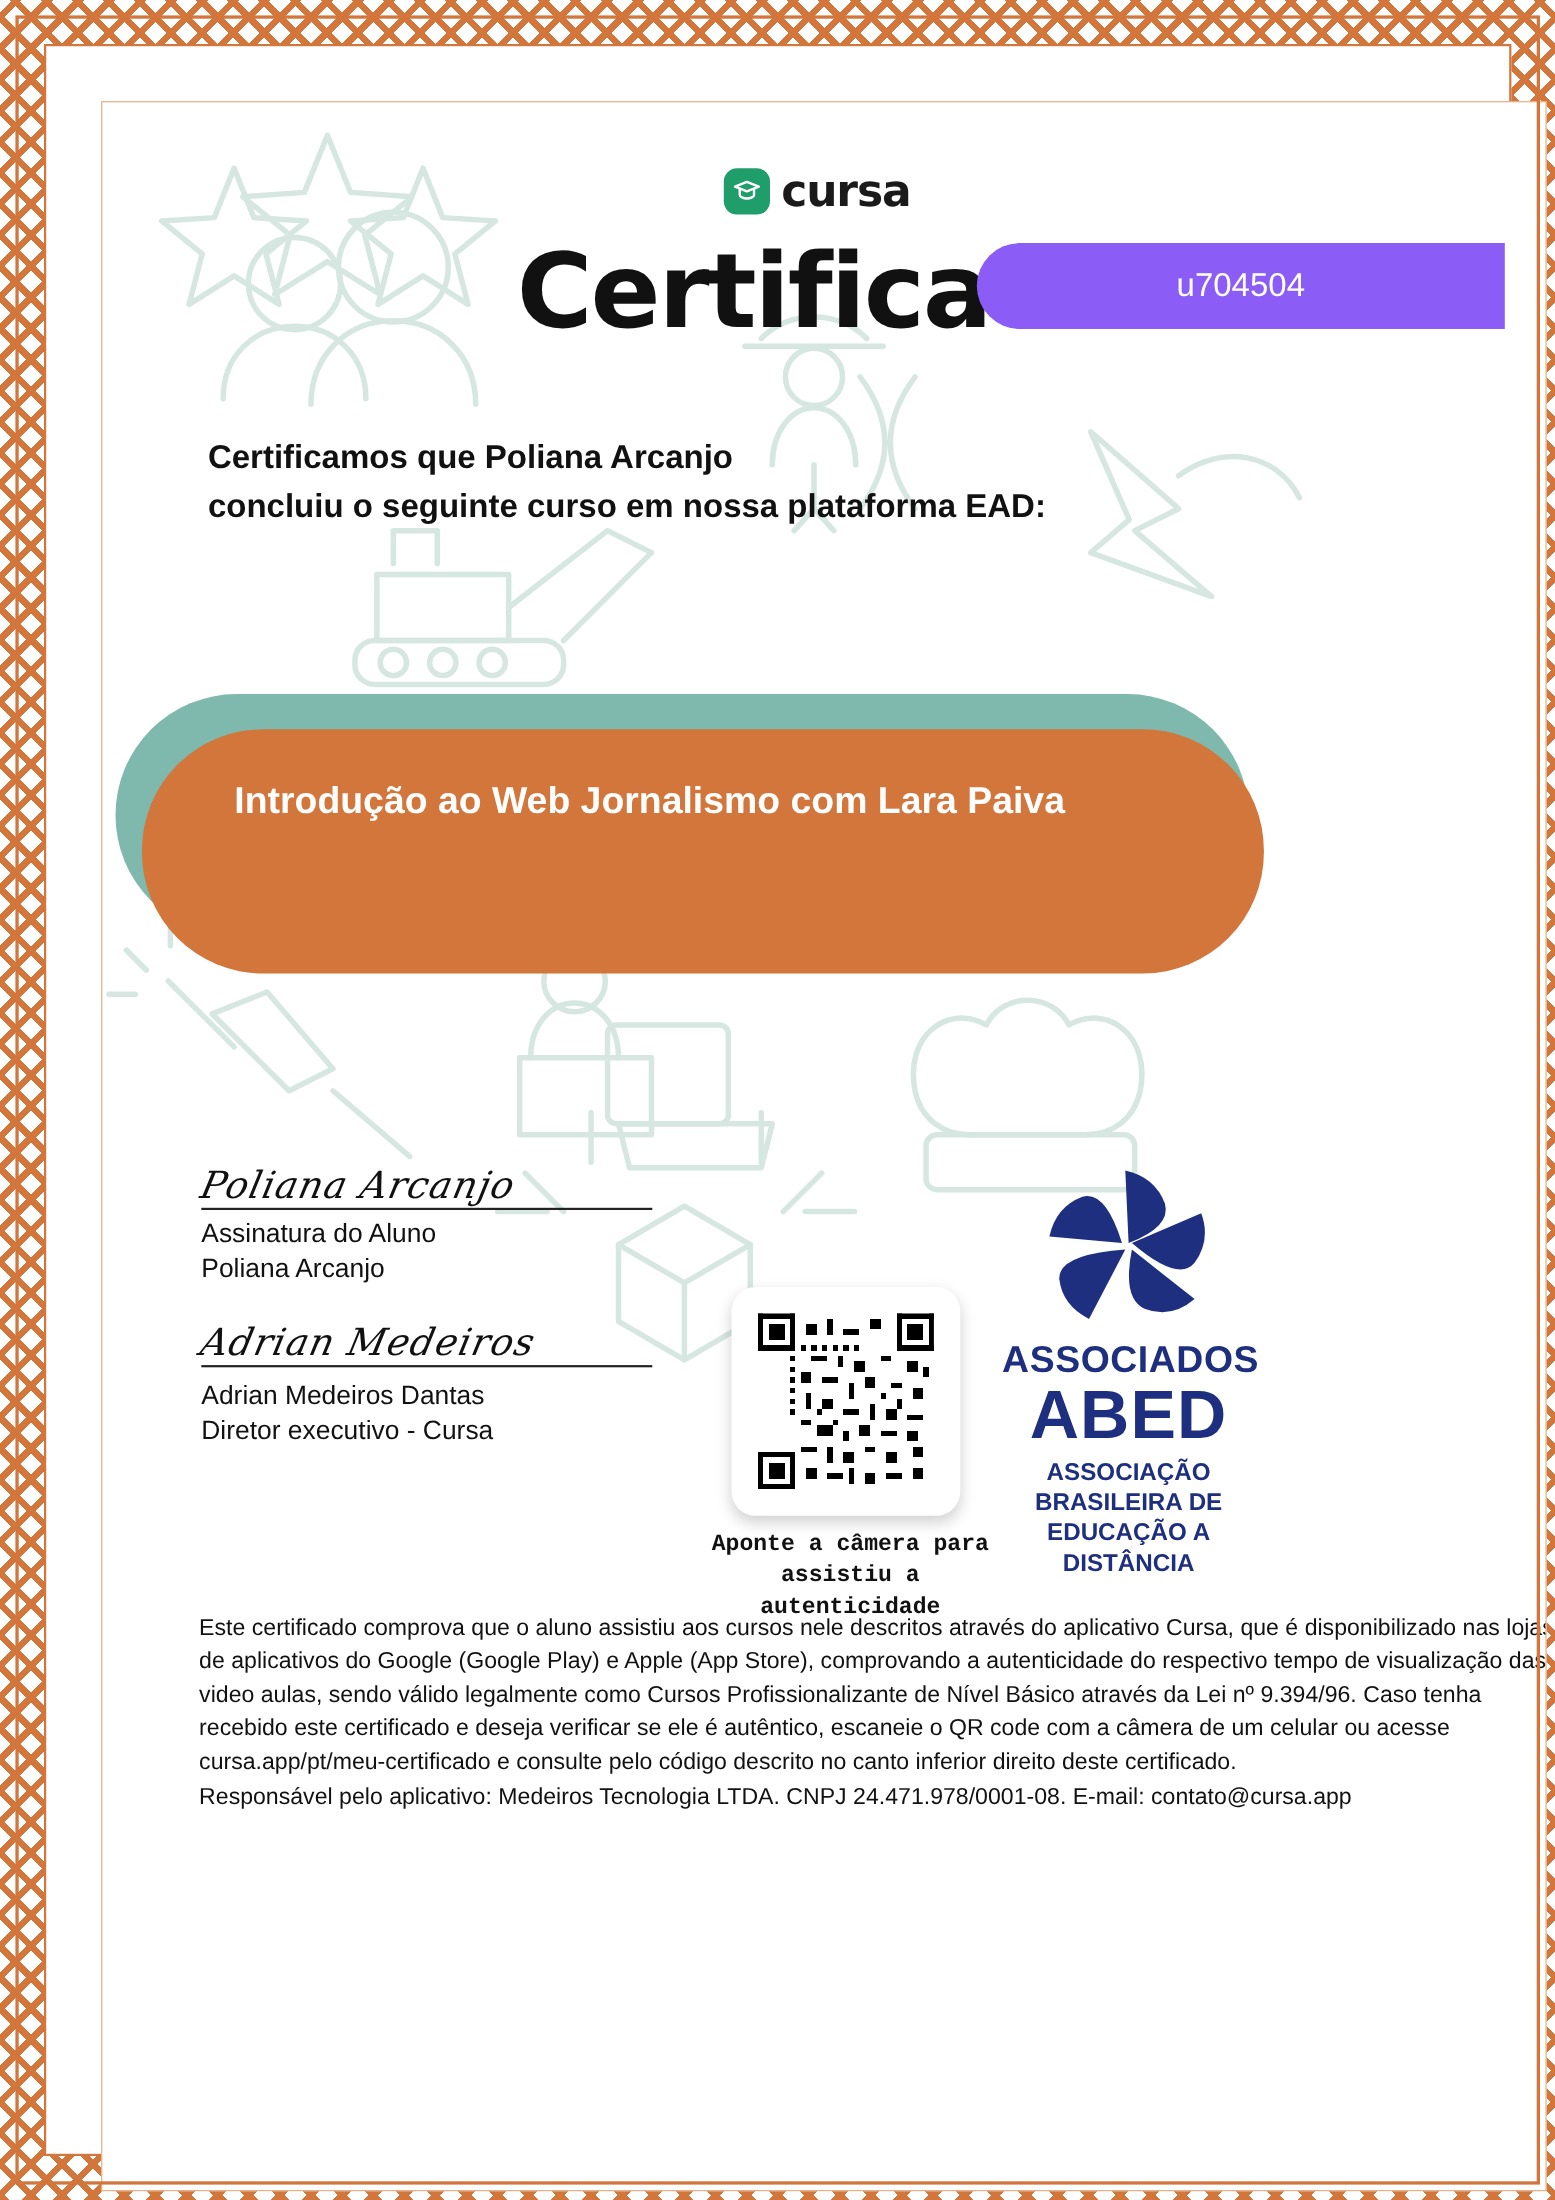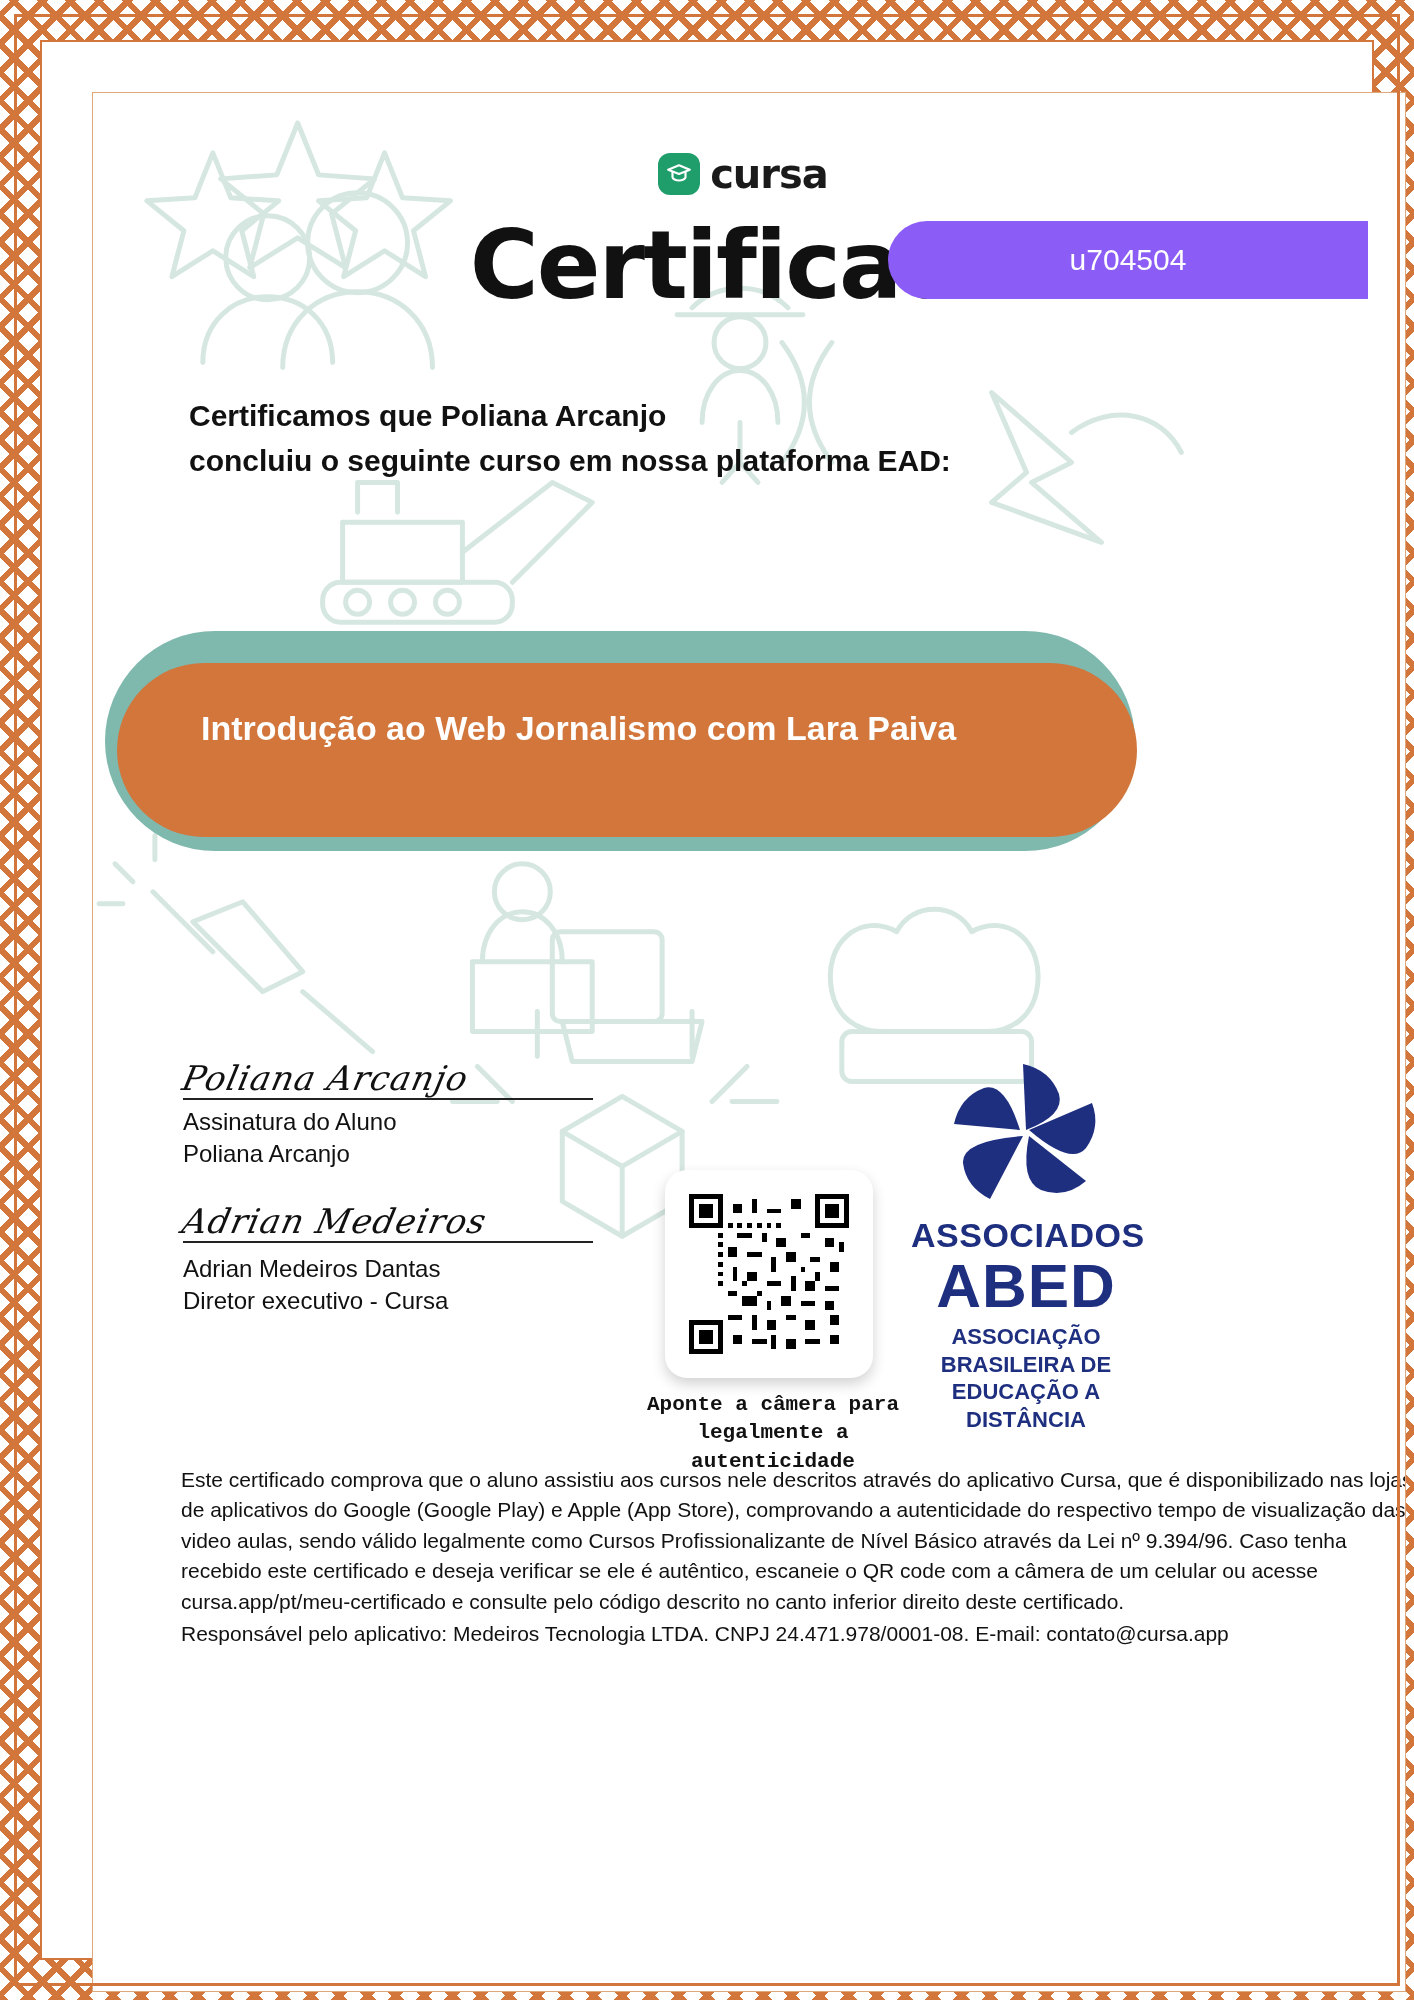--- a/index.html
+++ b/index.html
@@ -119,22 +119,22 @@
   .banner-wrap { position: absolute; top: 530px; left: 0px; width: 1414px; height: 270px; }
   .banner-back {
     position: absolute;
     top: 8px; left: 12px;
     width: 1030px; height: 220px;
     background: #7fb8ad;
     border-radius: 110px;
   }
   .banner-front {
     position: absolute;
-    top: 40px; left: 24px;
-    width: 1020px; height: 174px;
+    top: 40px; left: 36px;
+    width: 1020px; height: 222px;
     background: #d2763c;
     border-radius: 110px;
     color: #fff;
     padding: 46px 0 0 84px;
   }
   .course-name { font-size: 34px; font-weight: bold; margin-bottom: 36px; }
   .course-dates { font-size: 24px; font-weight: bold; }
 
   
   .sig-block { position: absolute; left: 90px; }
@@ -367,21 +367,21 @@
               <rect x="29" y="29" width="2" height="2"></rect>
             <rect x="26" y="16" width="1" height="2"></rect>
               <rect x="23" y="15" width="1" height="1"></rect>
             <rect x="11" y="18" width="1" height="1"></rect>
               <rect x="14" y="20" width="1" height="1"></rect>
           </g>
         </svg>
       </div>
       <div class="qr-caption">
         <div>Aponte a câmera para</div>
-        <div>legalmente a autenticidade</div>
+        <div>assistiu a autenticidade</div>
       </div>
 
       <div class="abed">
         <svg width="180" height="150" viewBox="0 0 120 100" style="margin-bottom:4px;">
           <g fill="#1e2f80">
             <path d="M60 48 L58 4 Q76 8 82 24 Q86 38 60 48 Z"></path>
             <path d="M62 48 L104 30 Q110 46 100 60 Q90 72 62 48 Z"></path>
             <path d="M62 52 L100 82 Q86 94 70 88 Q56 82 62 52 Z"></path>
             <path d="M58 52 L36 94 Q20 86 18 70 Q17 55 58 52 Z"></path>
             <path d="M56 48 L12 44 Q16 26 32 20 Q46 16 56 48 Z"></path>

